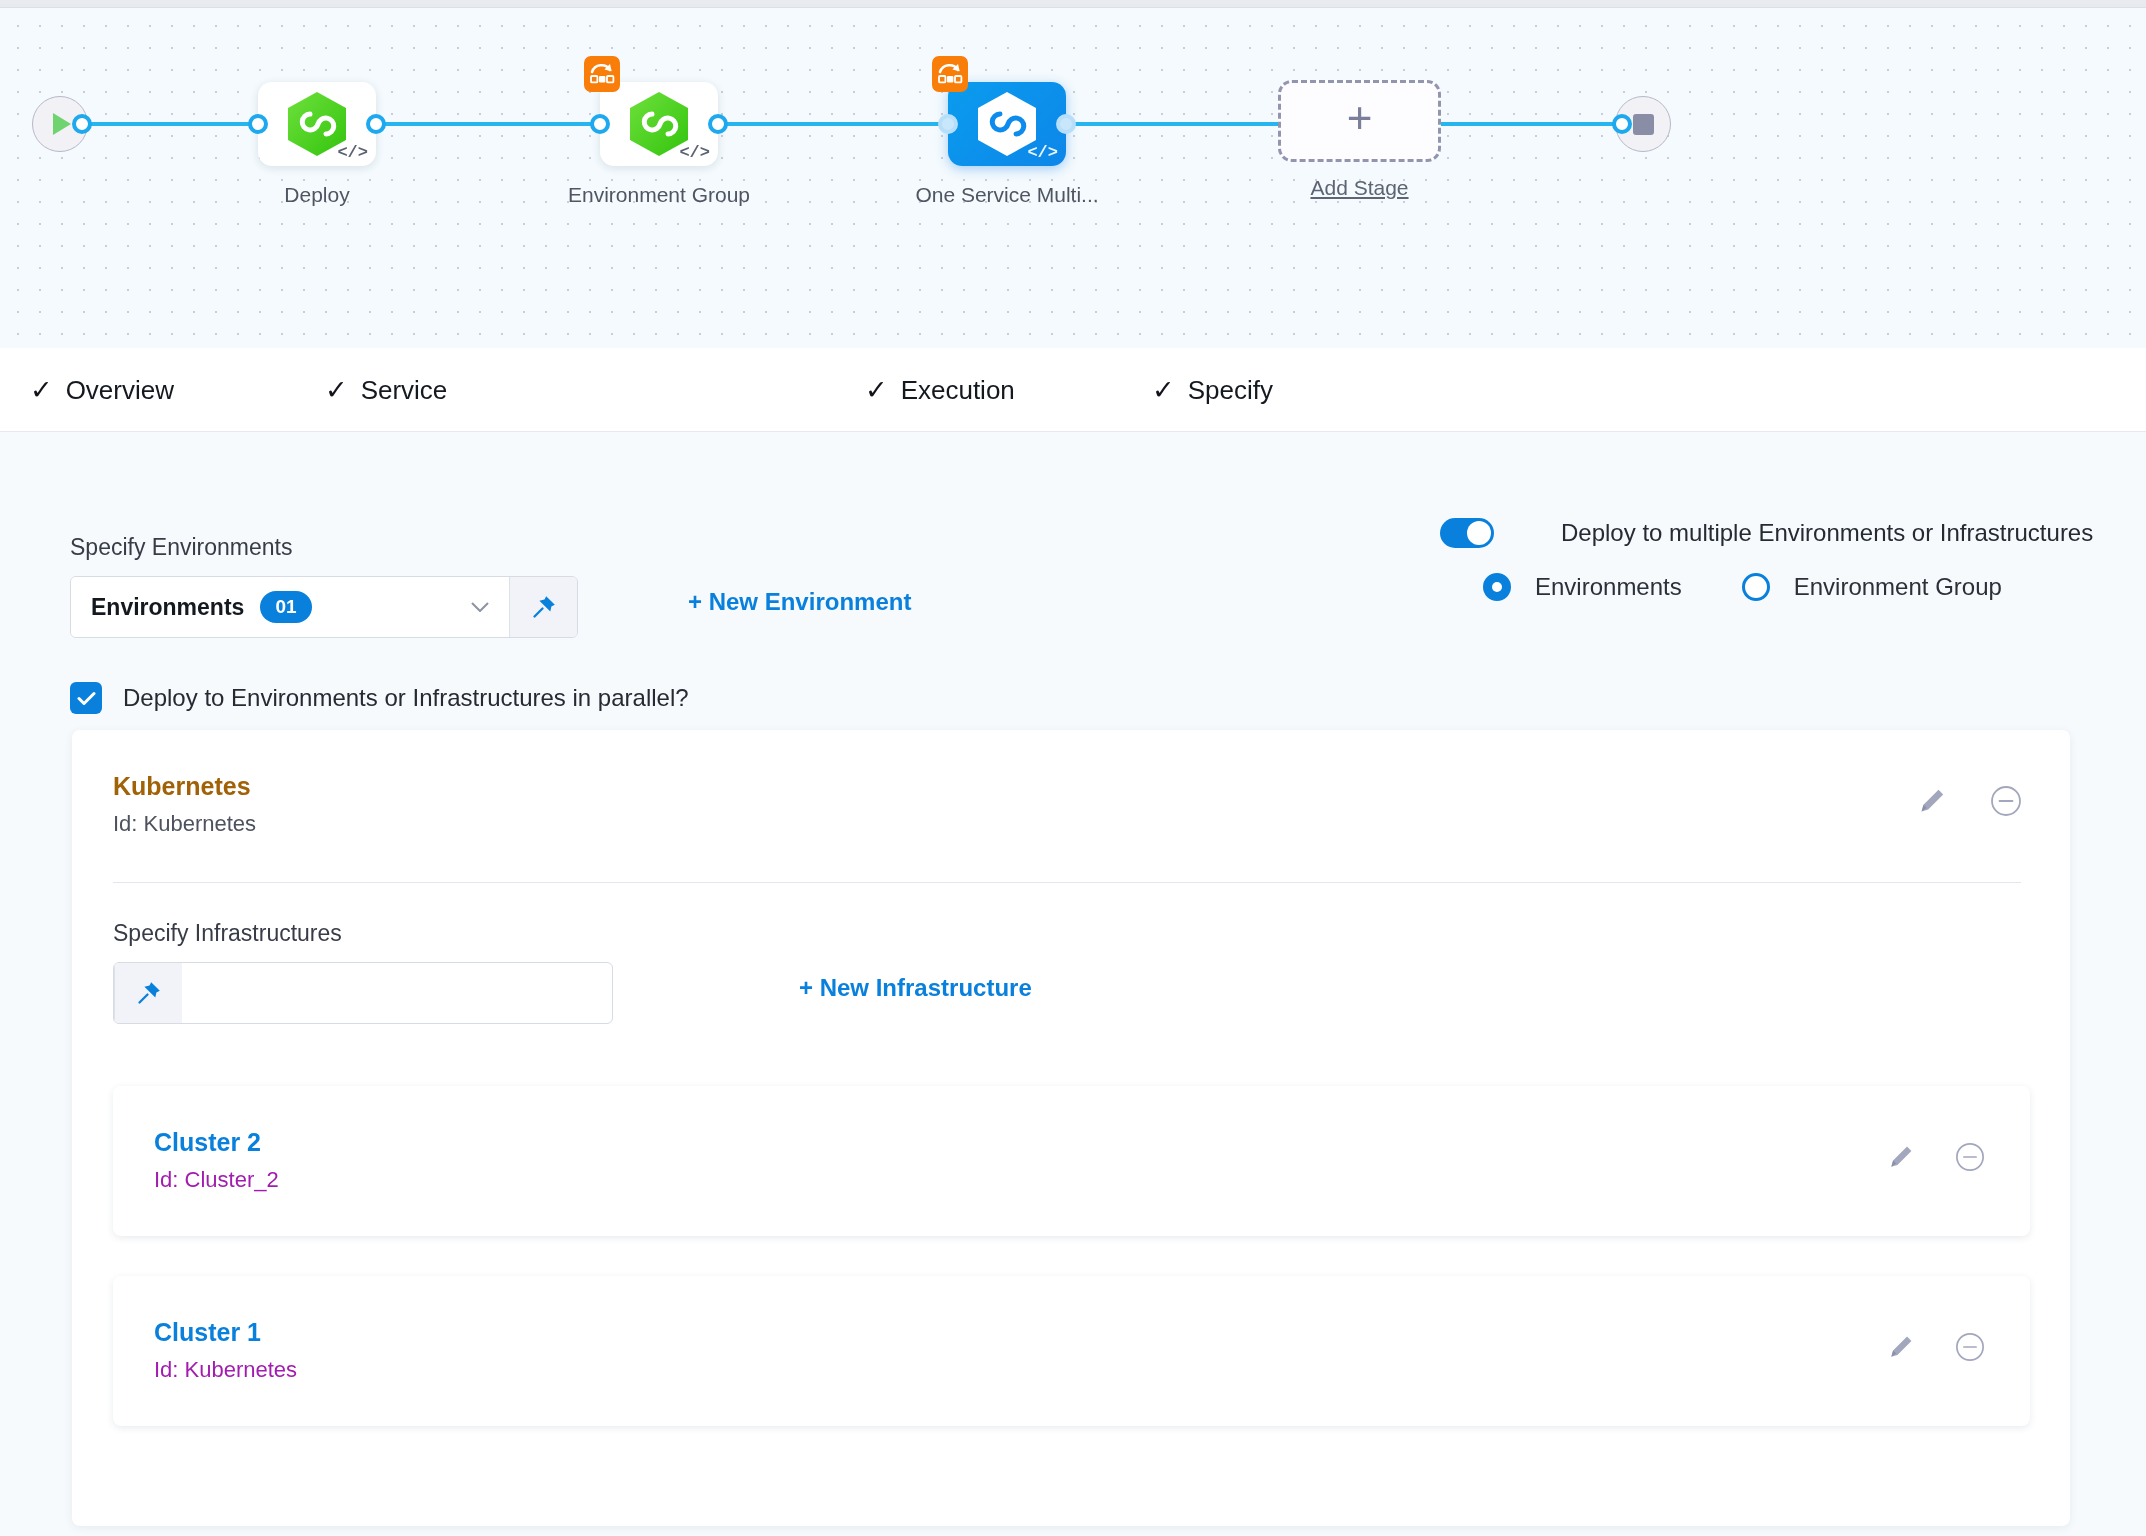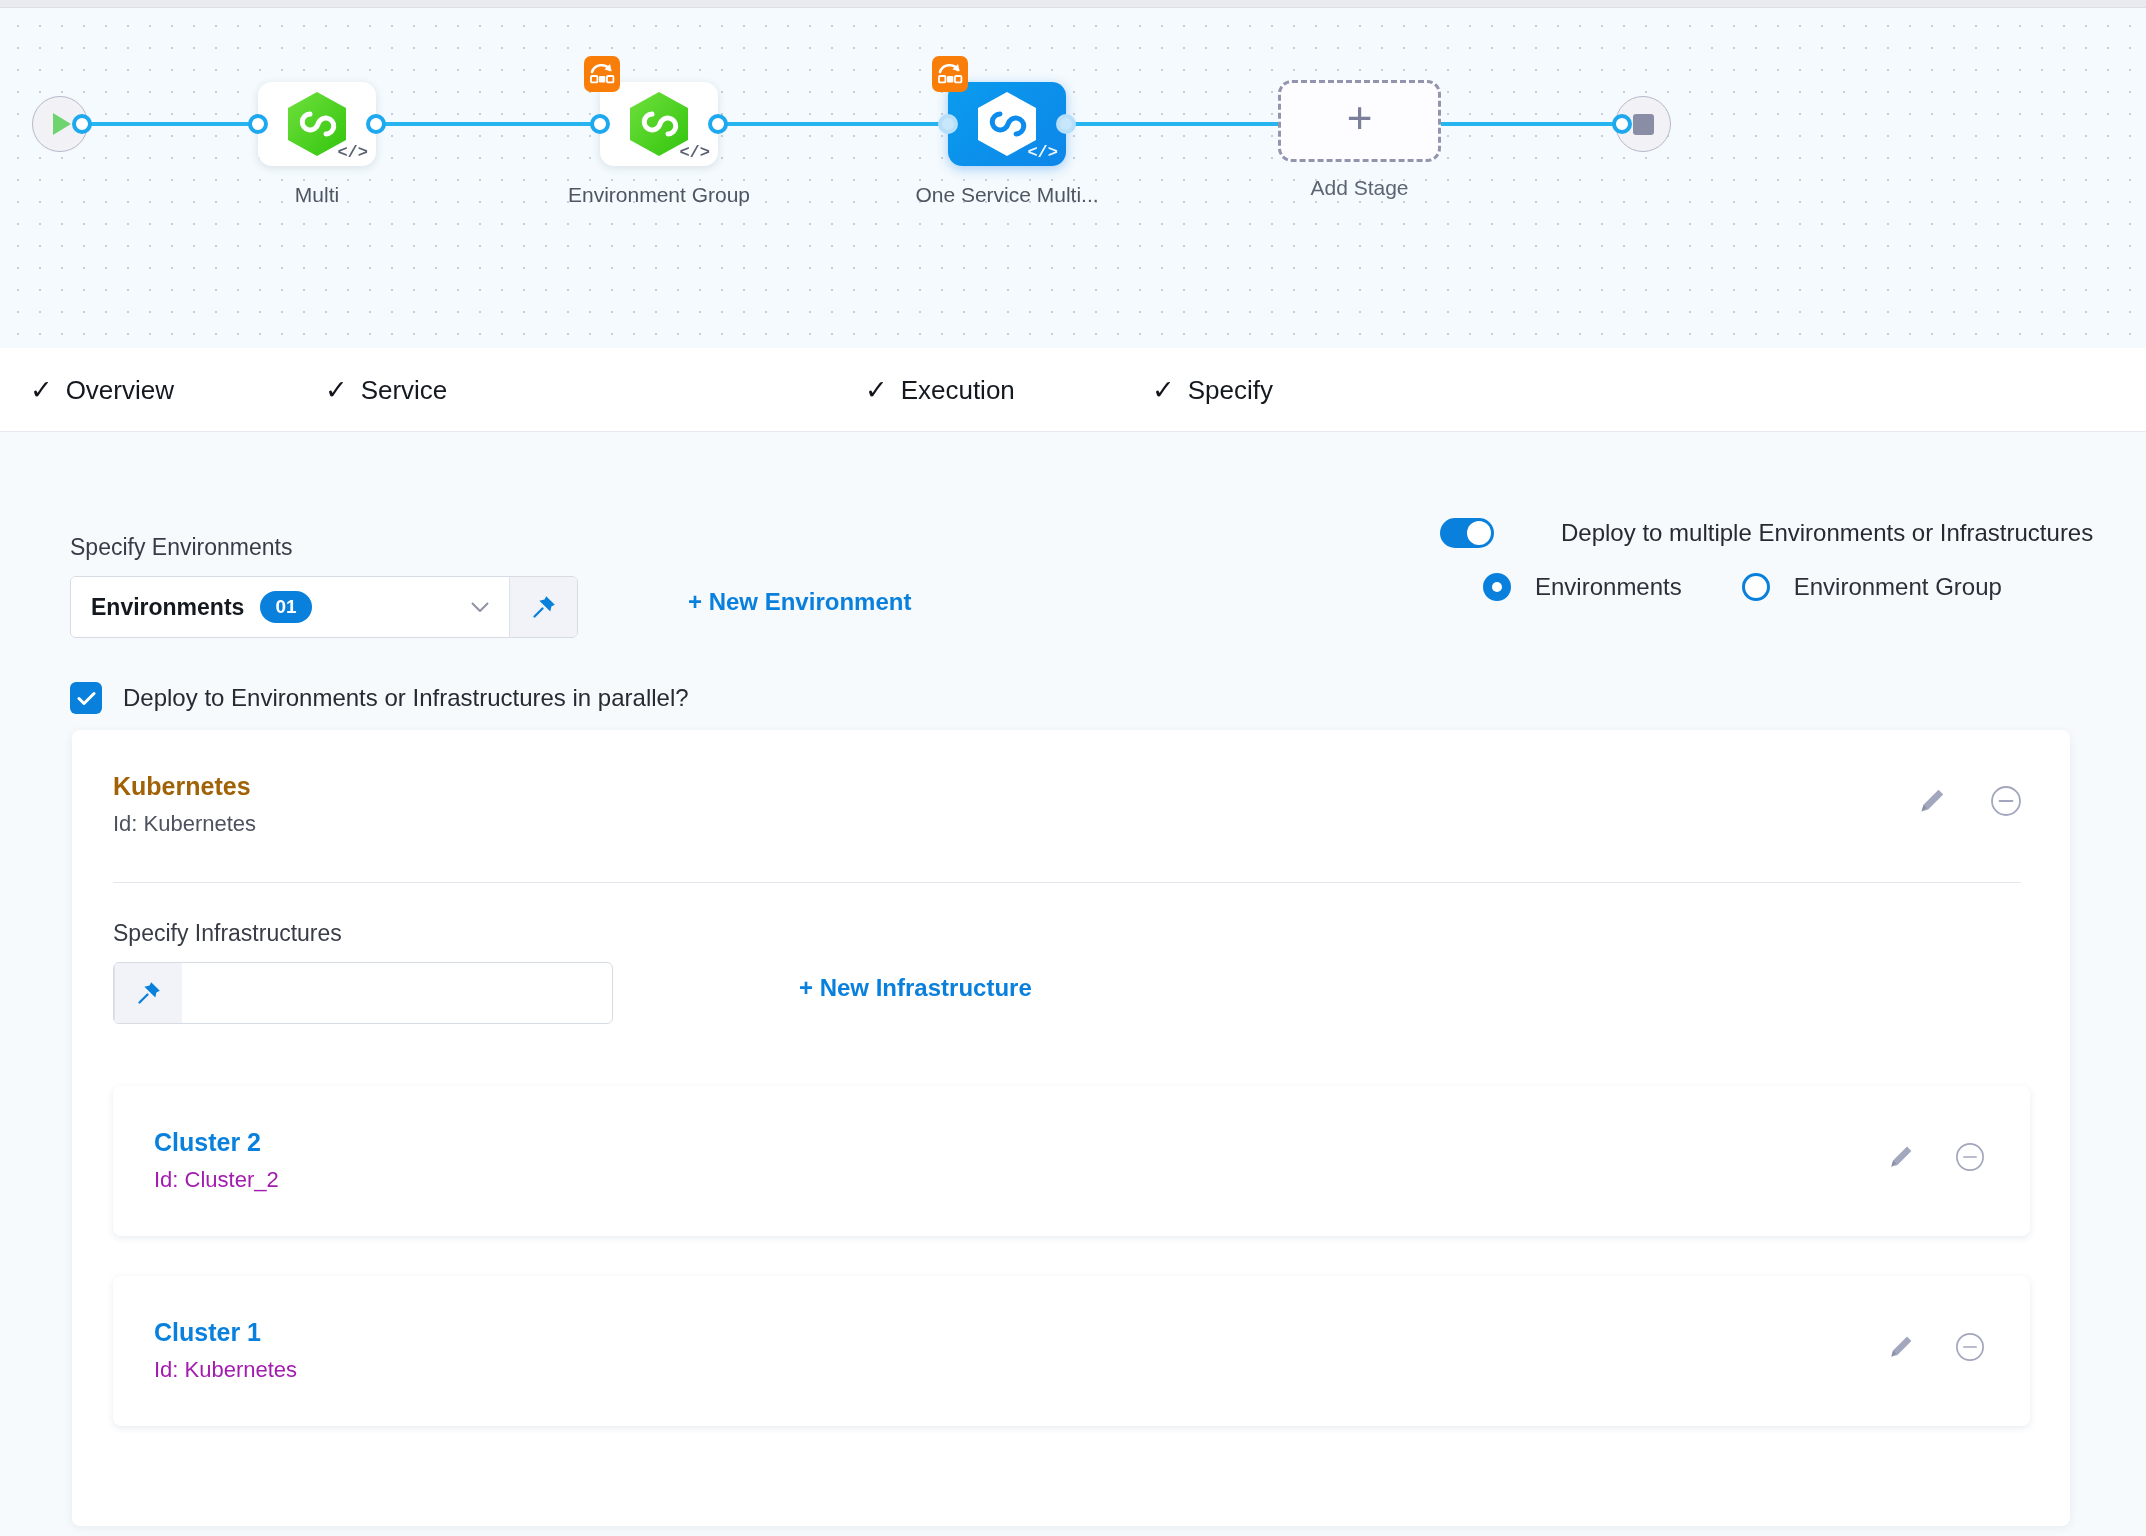--- a/index.html
+++ b/index.html
@@ -93,21 +93,21 @@
   .add-stage {
     position: absolute; left: 1278px; top: 72px;
     width: 163px; height: 82px; border-radius: 14px;
     background: #fdfdff; border: 3px dashed #9295ad;
     display: flex; align-items: center; justify-content: center;
     z-index: 3;
   }
   .add-stage .plus { font-size: 44px; color: #7b7f99; font-weight: 300; line-height: 1; margin-top: -6px; }
   .add-stage-label {
     position: absolute; left: 1278px; top: 168px; width: 163px;
-    text-align: center; font-size: 21px; color: #5d6472;
+    text-align: center; font-size: 21px; color: #5d6472; text-decoration: underline;
   }
 
   
   .tabbar {
     position: absolute; left: 0; top: 348px; width: 2146px; height: 84px;
     background: #fff; border-bottom: 1px solid #e6eaf0;
   }
   .tab {
     position: absolute; top: 0; height: 84px;
     display: flex; align-items: center; gap: 13px;
@@ -233,21 +233,21 @@
             <stop offset="100%" stop-color="#33c40d"></stop>
       </linearGradient>
         </defs>
       <path d="M29 0 L58 16 L58 48 L29 64 L0 48 L0 16 Z" fill="url(#g1)"></path>
       <path d="M22 22 a8 8 0 1 0 8 10 a8 8 0 1 1 8 10" stroke="#fff" stroke-width="5" fill="none" stroke-linecap="round"></path>
     </svg>
     <span class="codeico">&lt;/&gt;</span>
   </div>
   <div class="dot" style="left:248px;"></div>
   <div class="dot" style="left:366px;"></div>
-  <div class="stage-label" style="left:212px;">Multi</div>
+  <div class="stage-label" style="left:212px;">Deploy</div>
 
   <div class="stage" style="left:600px;">
     <div class="matrix-badge">
       <svg width="26" height="26" viewBox="0 0 26 26">
         <path d="M3 11 A10 10 0 0 1 21 9" stroke="#fff" stroke-width="2.6" fill="none" stroke-linecap="round"></path>
         <path d="M21 3 L22.6 10.2 L15.4 8.6 Z" fill="#fff"></path>
         <rect x="2" y="15" width="6.4" height="6.4" rx="1" fill="none" stroke="#fff" stroke-width="1.8"></rect>
         <rect x="10" y="15" width="6.4" height="6.4" rx="1" fill="#fff"></rect>
         <rect x="18" y="15" width="6.4" height="6.4" rx="1" fill="none" stroke="#fff" stroke-width="1.8"></rect>
       </svg>

